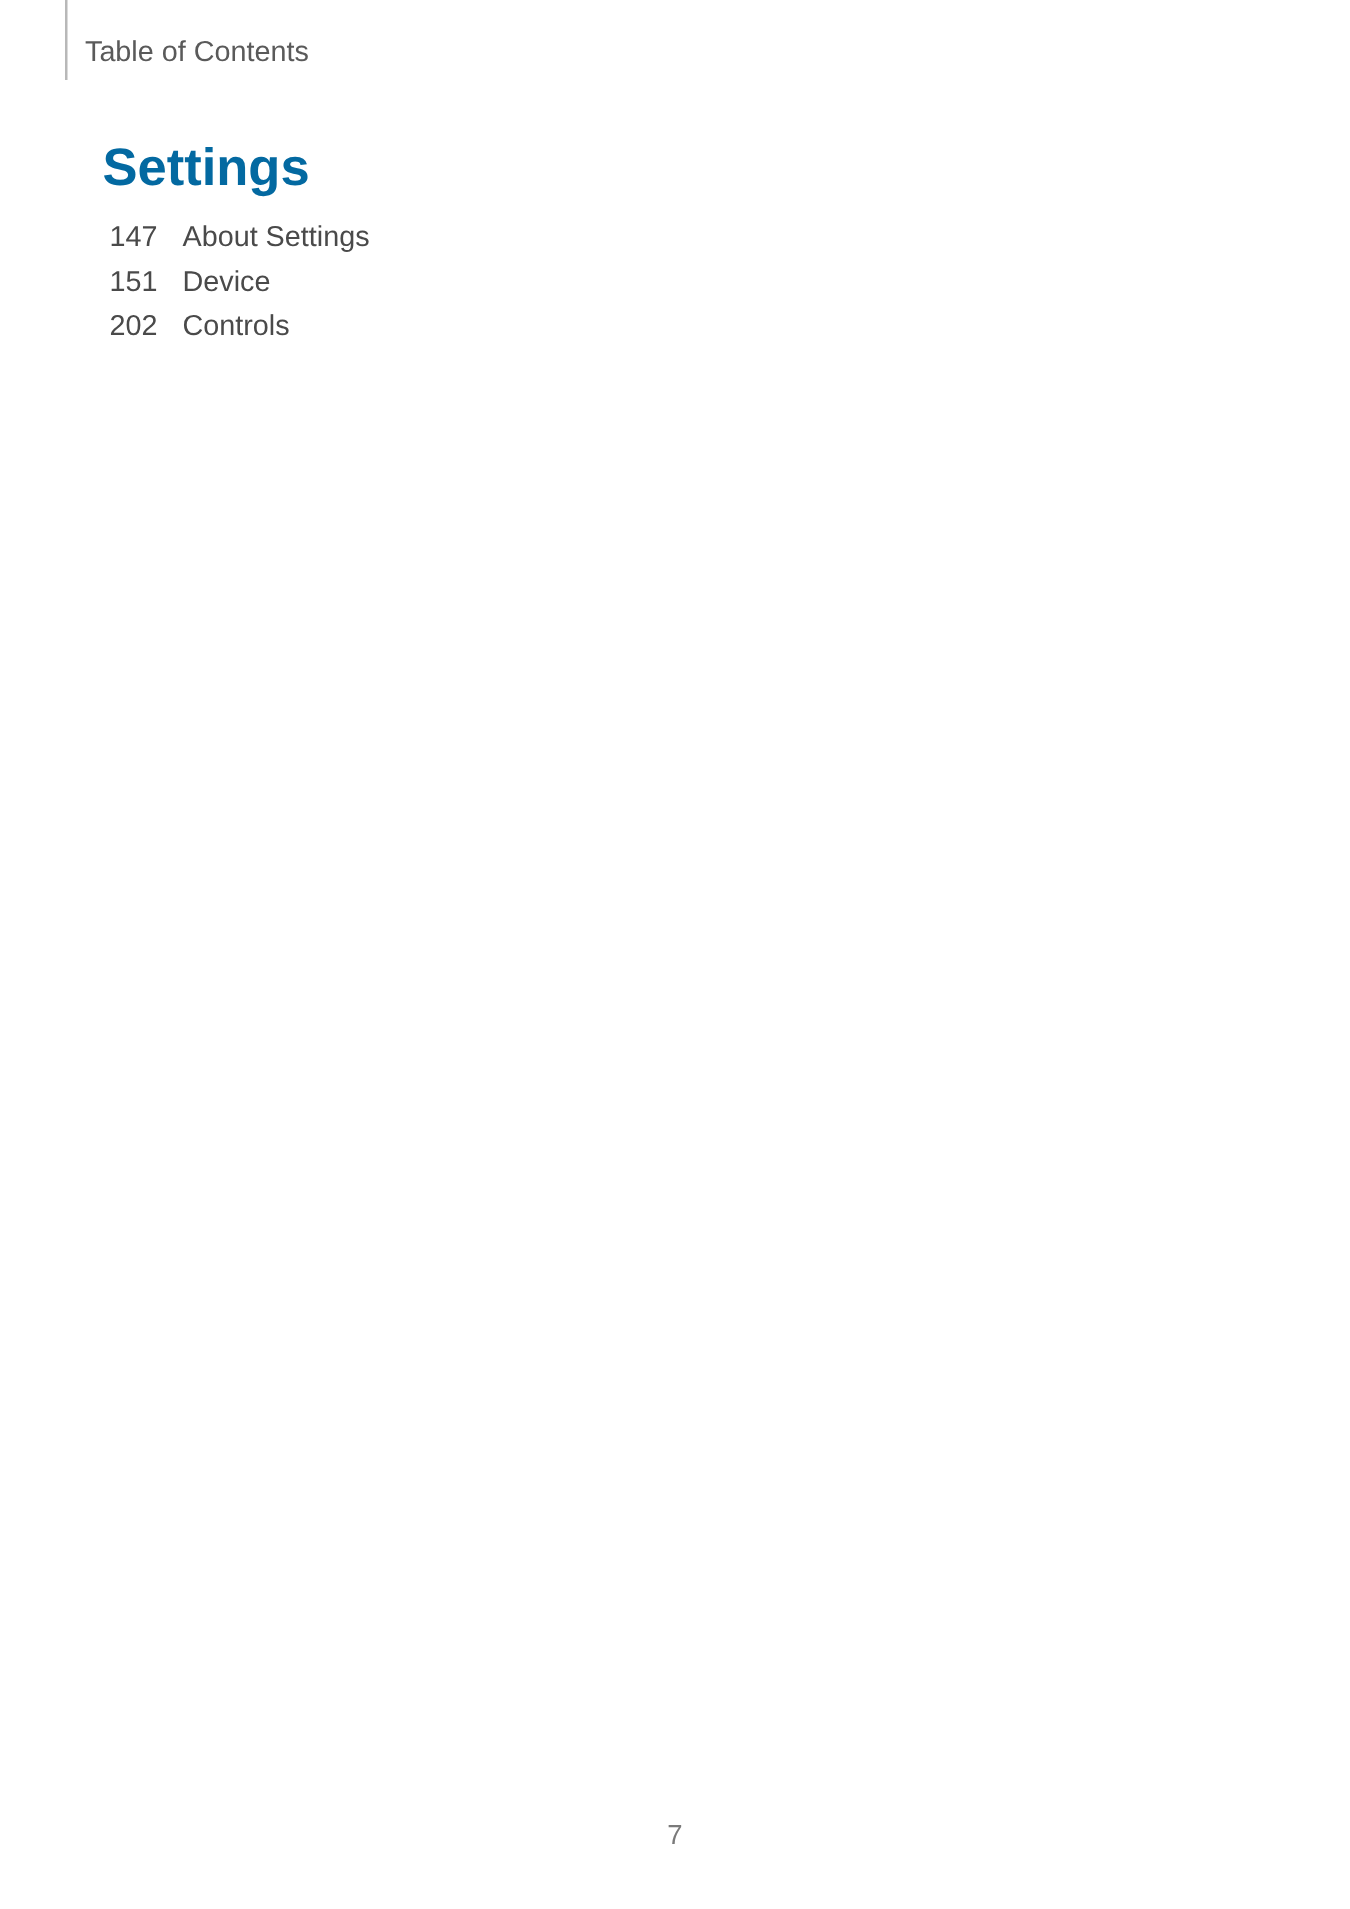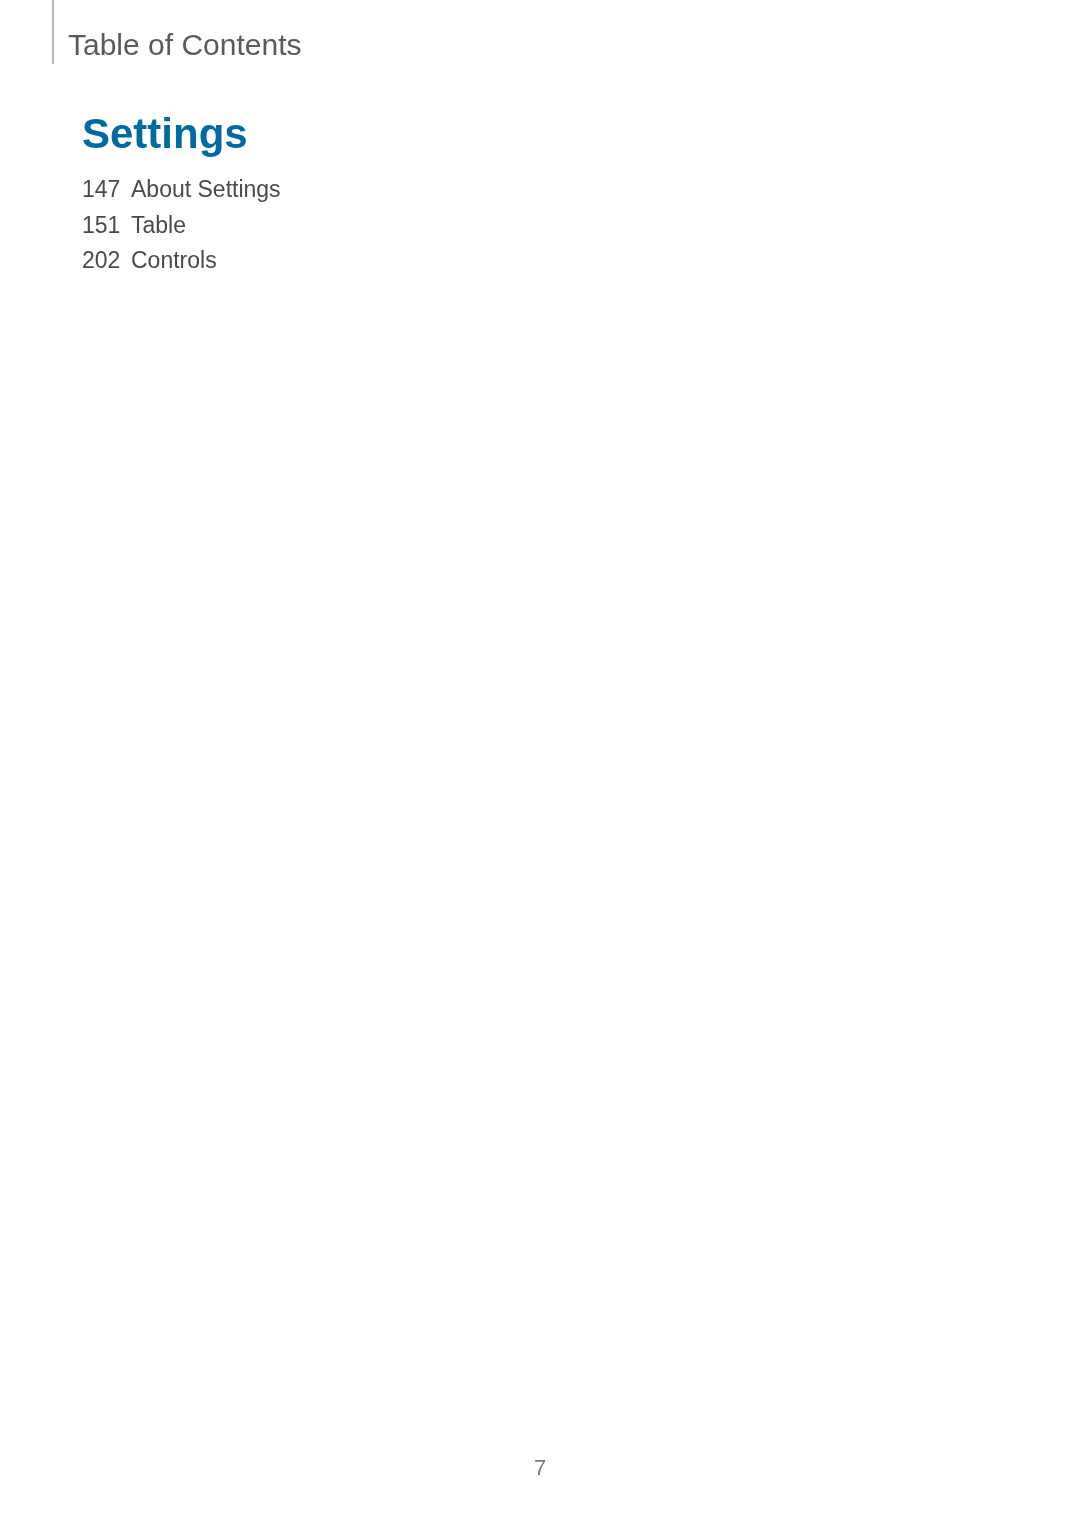--- a/index.html
+++ b/index.html
@@ -20,21 +20,21 @@
     left: 52px;
     top: 0;
     width: 2px;
     height: 64px;
     background: #b8b8b8;
   }
   .header-label {
     position: absolute;
     left: 68px;
     top: 28px;
-    font-size: 30px;
+    font-size: 23px;
     color: #5a5a5a;
     font-weight: 400;
   }
   .content {
     position: absolute;
     left: 82px;
     top: 110px;
   }
   .section-heading {
     font-size: 42px;
@@ -47,25 +47,25 @@
   }
   .toc-item {
     font-size: 23px;
     color: #4a4a4a;
     line-height: 1.55;
     font-weight: 400;
   }
   .toc-page {
     display: inline-block;
     min-width: 44px;
-    text-align: left;
+    text-align: right;
   }
   .toc-title {
     display: inline-block;
-    margin-left: 5px;
+    margin-left: 20px;
   }
   .section-gap {
     height: 96px;
   }
   .page-number {
     position: absolute;
     bottom: 46px;
     left: 0;
     width: 100%;
     text-align: center;
@@ -81,21 +81,21 @@
 
 <div class="content">
 
   <div>
     <div class="section-heading">Settings</div>
     <ul class="toc-list">
       <li class="toc-item">
         <span class="toc-page">147</span><span class="toc-title">About Settings</span>
       </li>
       <li class="toc-item">
-        <span class="toc-page">151</span><span class="toc-title">Table</span>
+        <span class="toc-page">151</span><span class="toc-title">Device</span>
       </li>
       <li class="toc-item">
         <span class="toc-page">202</span><span class="toc-title">Controls</span>
       </li>
     </ul>
   </div>
 
   <div class="section-gap"></div>
 
 

